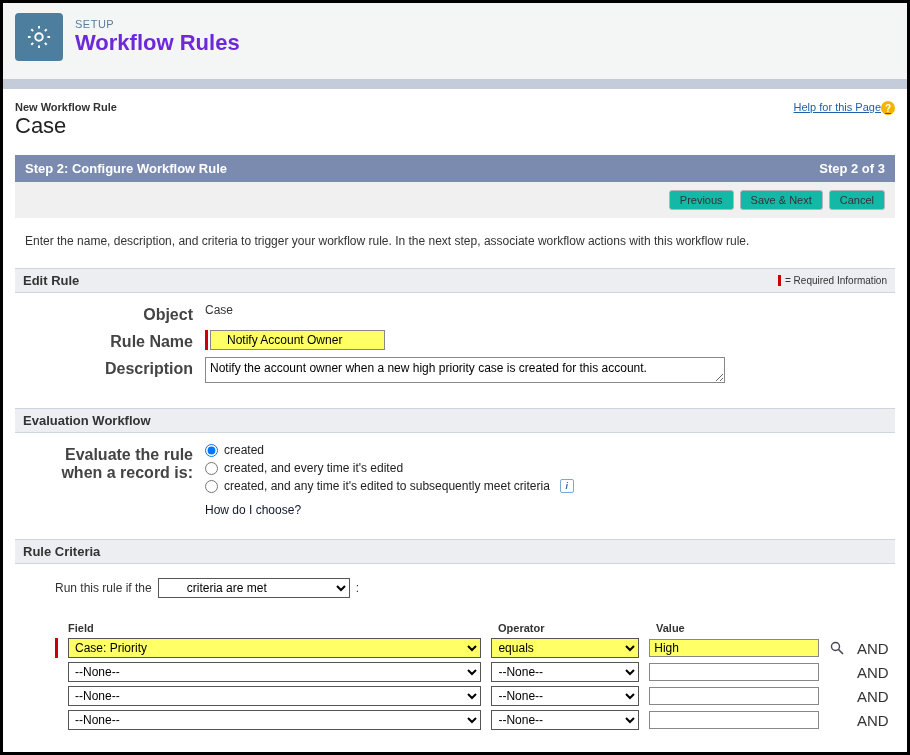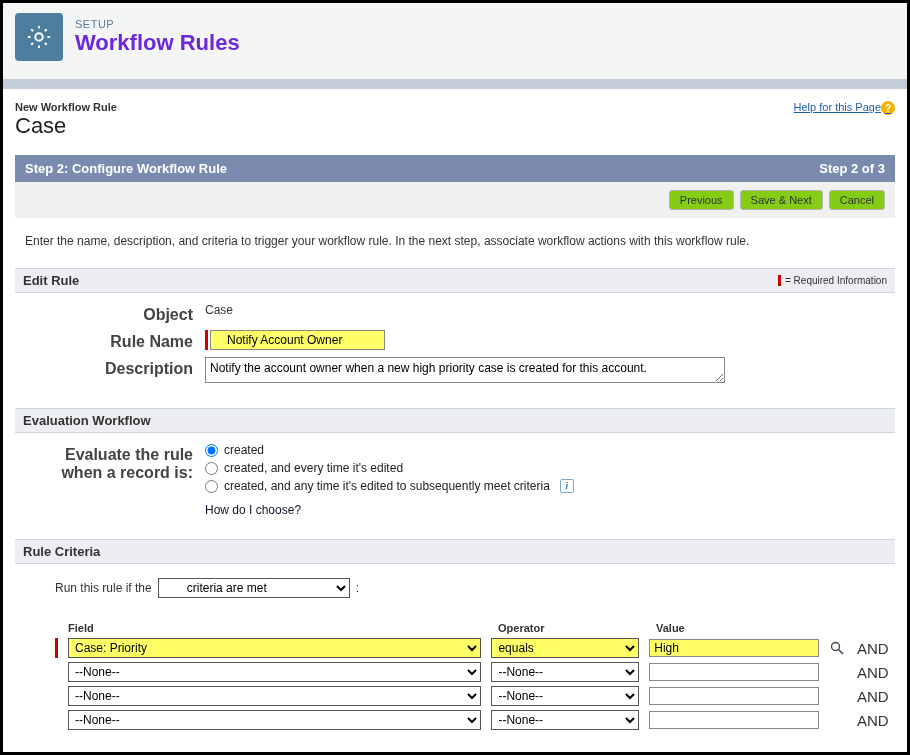--- a/index.html
+++ b/index.html
@@ -81,21 +81,21 @@
   margin-top: 14px;
 }
 .button-row {
   background: #f0f0f0;
   display: flex;
   justify-content: flex-end;
   padding: 8px 10px;
   gap: 6px;
 }
 button.btn {
-  background: #84cc16;
+  background: #14b8a6;
   border: 1px solid #b5b5b5;
   padding: 3px 10px;
   font-size: 11px;
   color: #333;
   border-radius: 3px;
   cursor: pointer;
 }
 .instructions {
   padding: 16px 10px 20px 10px;
   font-size: 12px;

